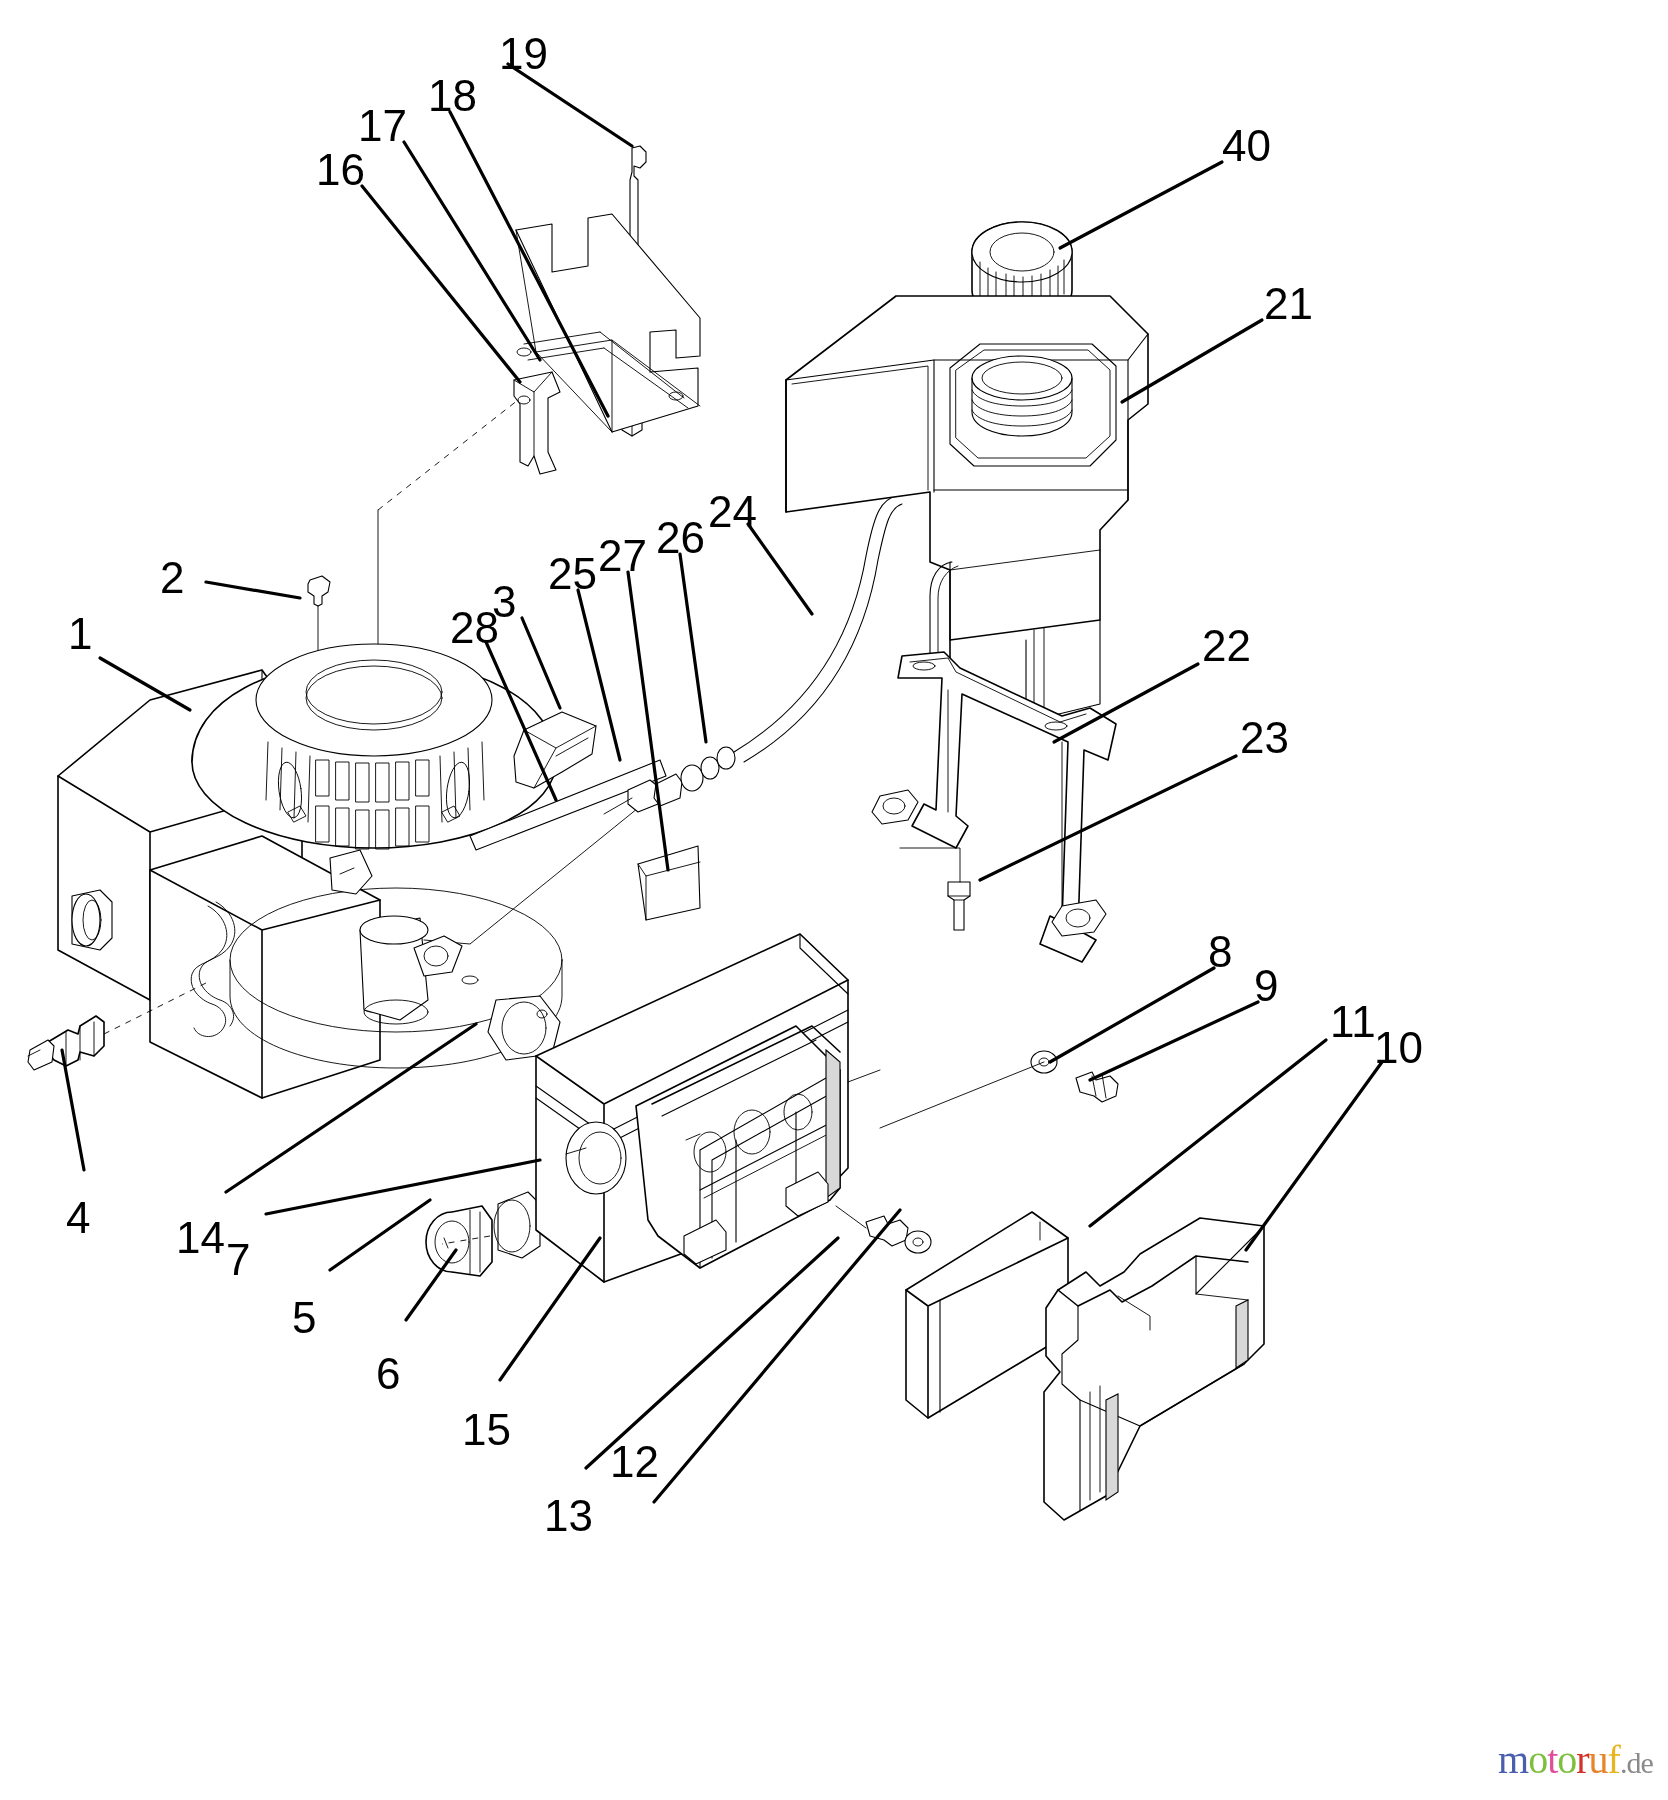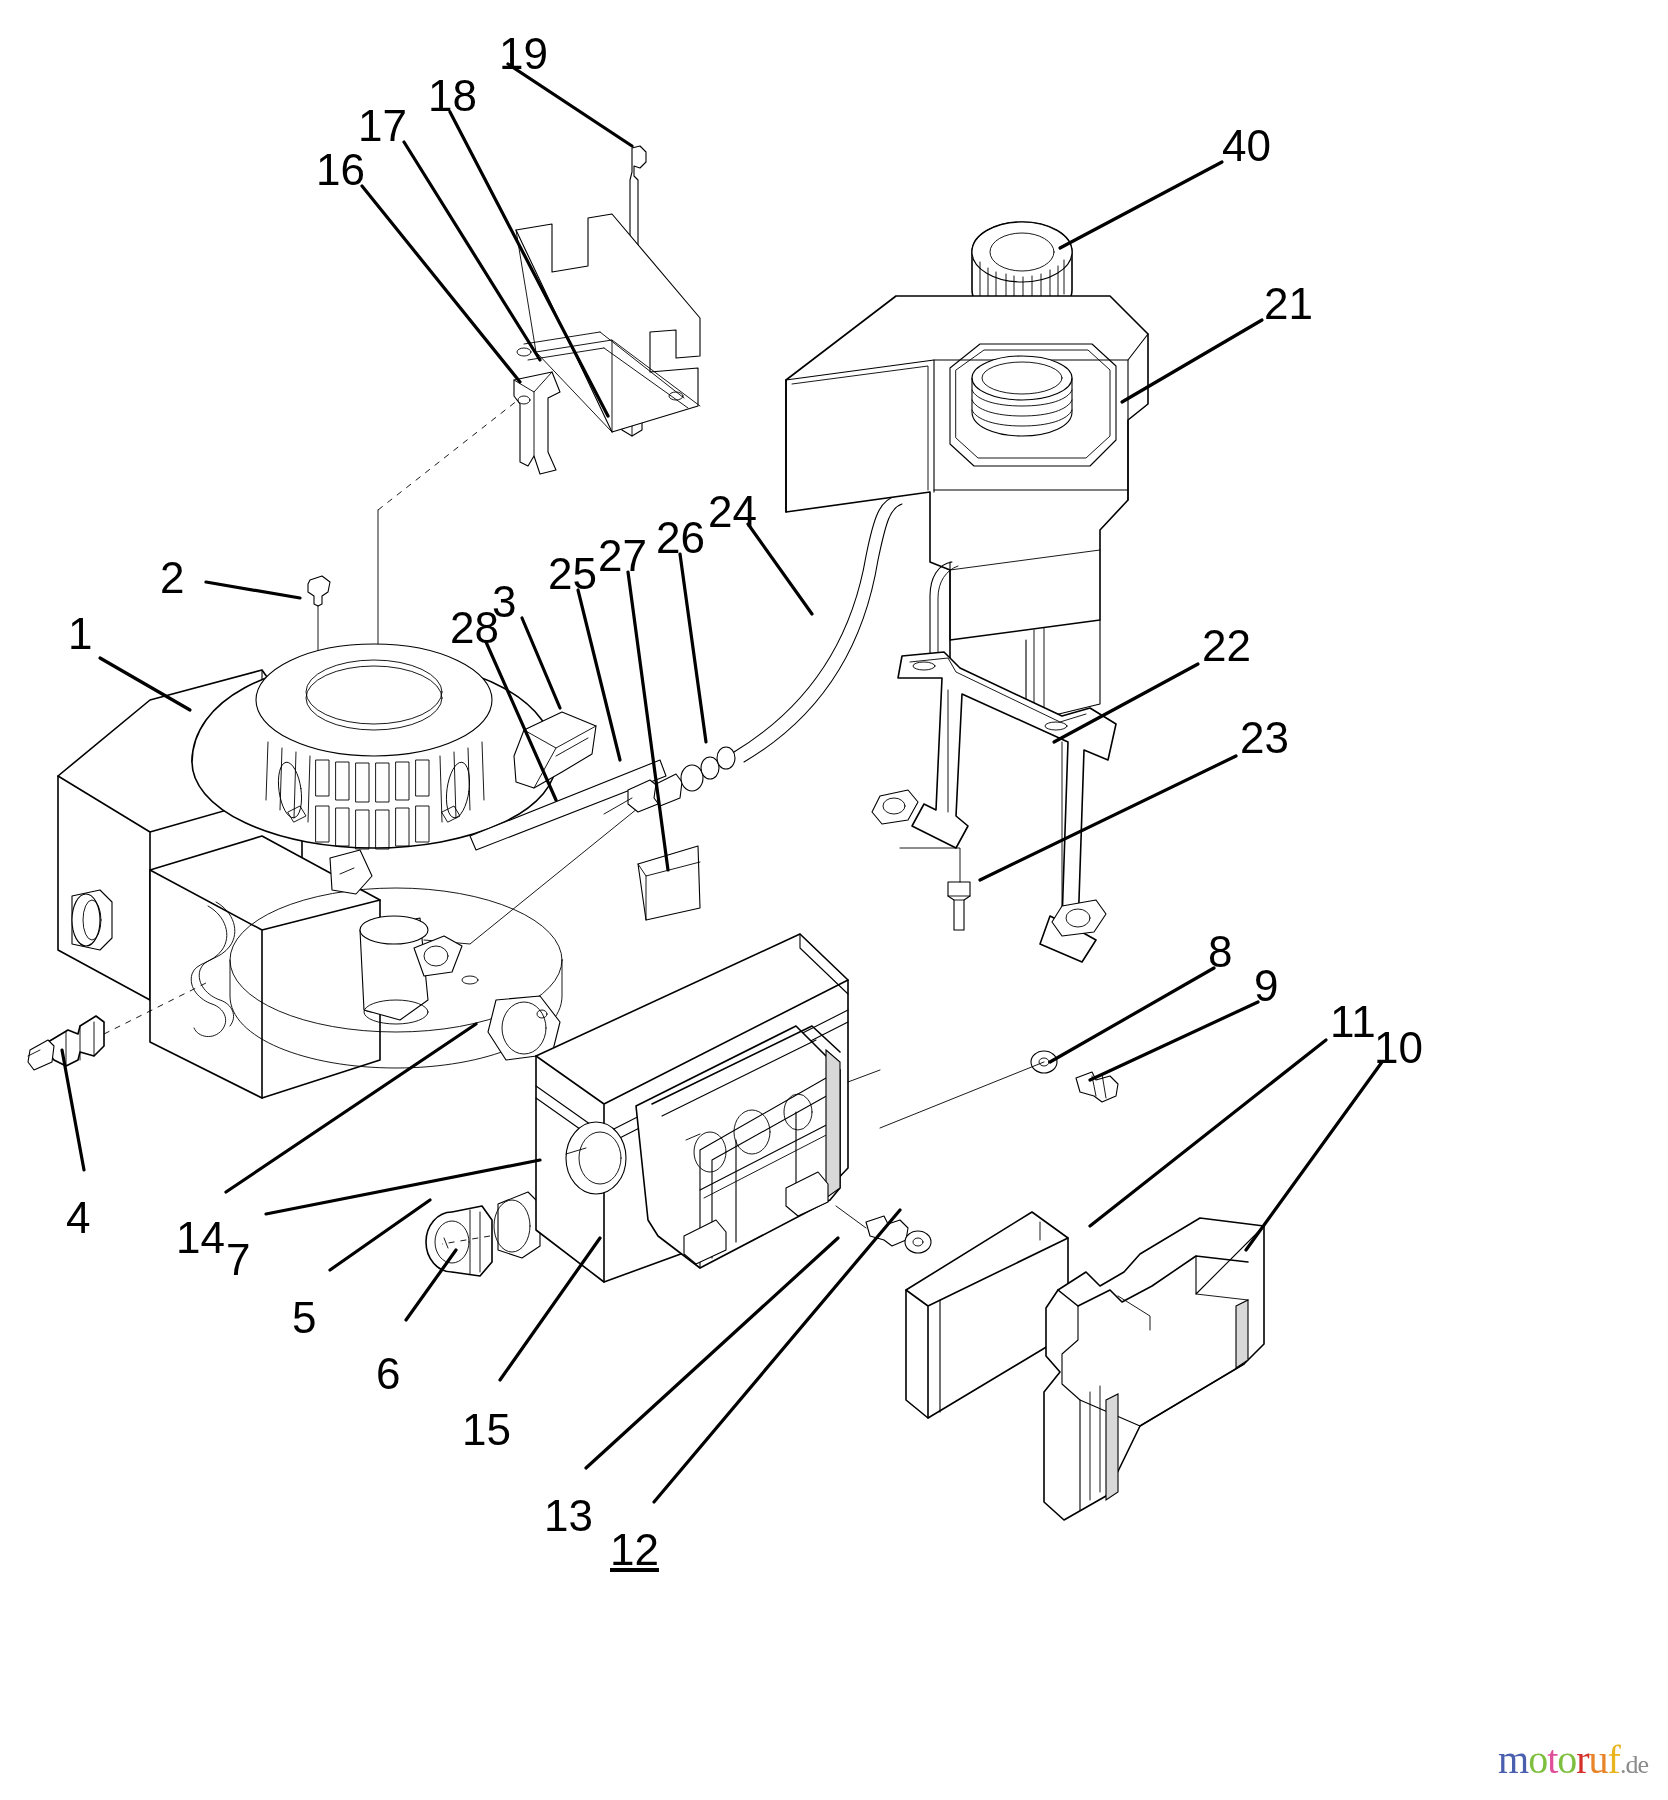--- a/index.html
+++ b/index.html
@@ -29,21 +29,21 @@
     position:absolute;
     left:1498px;
     top:1736px;
     font-family:"Liberation Serif", serif;
     font-size:40px;
     letter-spacing:-1px;
     white-space:nowrap;
     user-select:none;
   }
   #watermark span{display:inline-block;}
-  .wm-de{font-size:26px;vertical-align:baseline;}
+  .wm-de{font-size:30px;vertical-align:baseline;}
 </style>
 </head>
 <body>
 
 <div id="stage">
 
   <svg id="svgroot" viewBox="0 0 1668 1800" xmlns="http://www.w3.org/2000/svg">
     <defs>
       <style>
         .ln{fill:none;stroke:#000;stroke-width:1.6;stroke-linejoin:round;stroke-linecap:round;}
@@ -422,21 +422,21 @@
   <div class="callout" style="left:160px; top:556px;">2</div>
   <div class="callout" style="left:492px; top:580px;">3</div>
   <div class="callout" style="left:66px;  top:1196px;">4</div>
   <div class="callout" style="left:292px; top:1296px;">5</div>
   <div class="callout" style="left:376px; top:1352px;">6</div>
   <div class="callout" style="left:226px; top:1238px;">7</div>
   <div class="callout" style="left:1208px;top:930px;">8</div>
   <div class="callout" style="left:1254px;top:964px;">9</div>
   <div class="callout" style="left:1374px;top:1026px;">10</div>
   <div class="callout" style="left:1330px;top:1000px;">11</div>
-  <div class="callout" style="left:610px; top:1528px;text-decoration:underline;">12</div>
+  <div class="callout" style="left:610px; top:1440px;">12</div>
   <div class="callout" style="left:544px; top:1494px;">13</div>
   <div class="callout" style="left:176px; top:1216px;">14</div>
   <div class="callout" style="left:462px; top:1408px;">15</div>
   <div class="callout" style="left:316px; top:148px;">16</div>
   <div class="callout" style="left:358px; top:104px;">17</div>
   <div class="callout" style="left:428px; top:74px;">18</div>
   <div class="callout" style="left:462px; top:32px;margin-left:37px;">19</div>
   <div class="callout" style="left:1222px;top:124px;">40</div>
   <div class="callout" style="left:1264px;top:282px;">21</div>
   <div class="callout" style="left:1202px;top:624px;">22</div>

